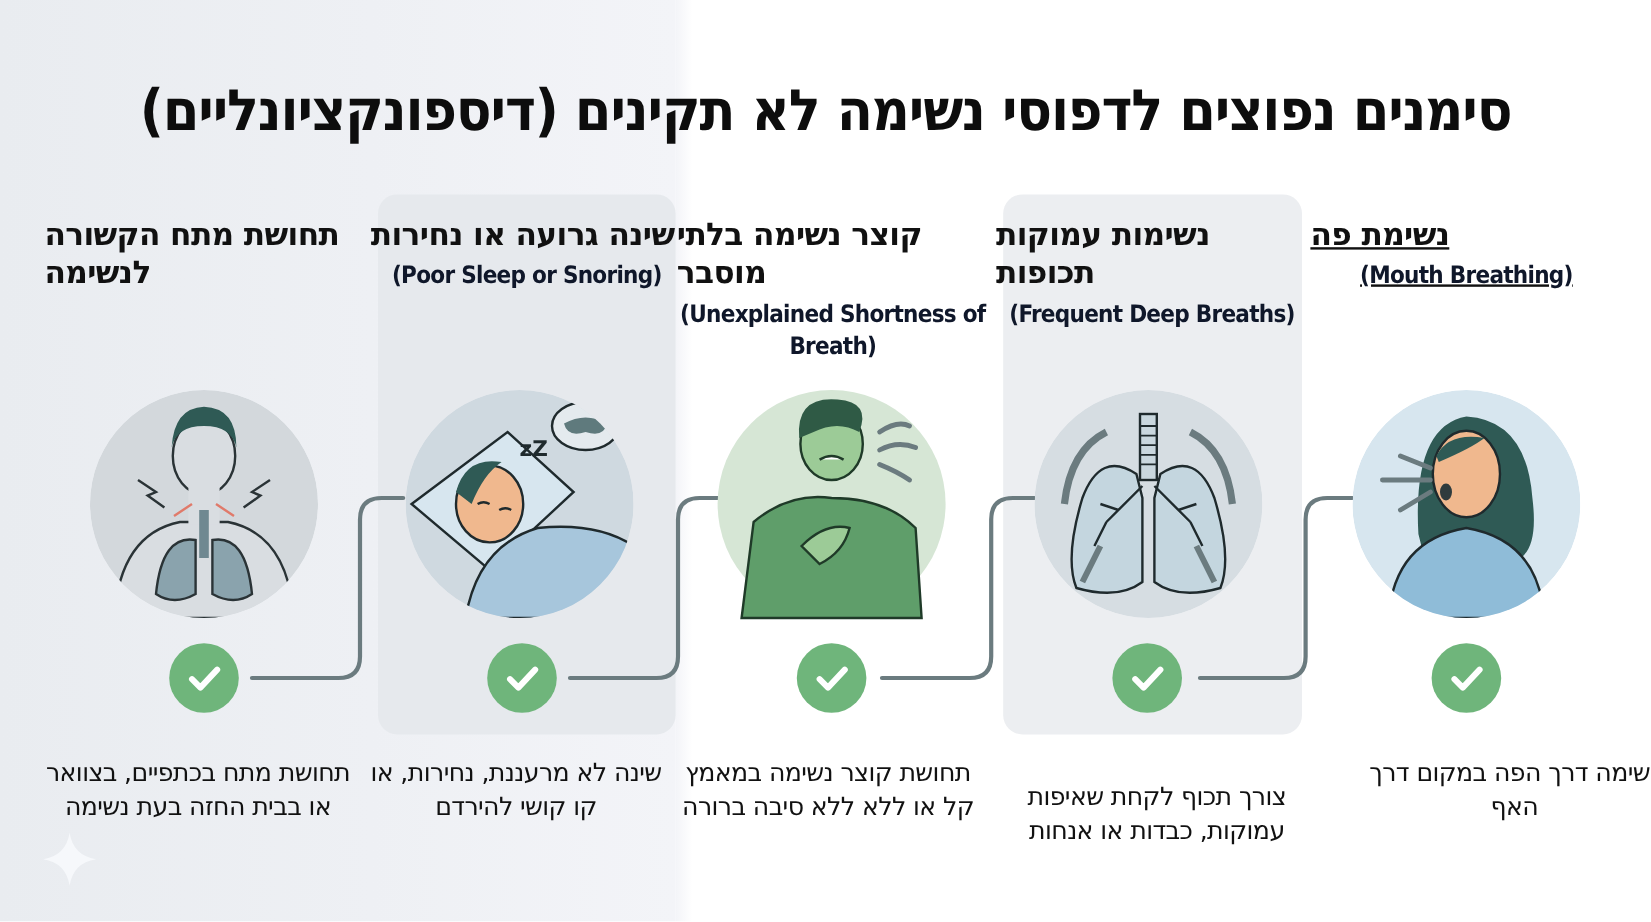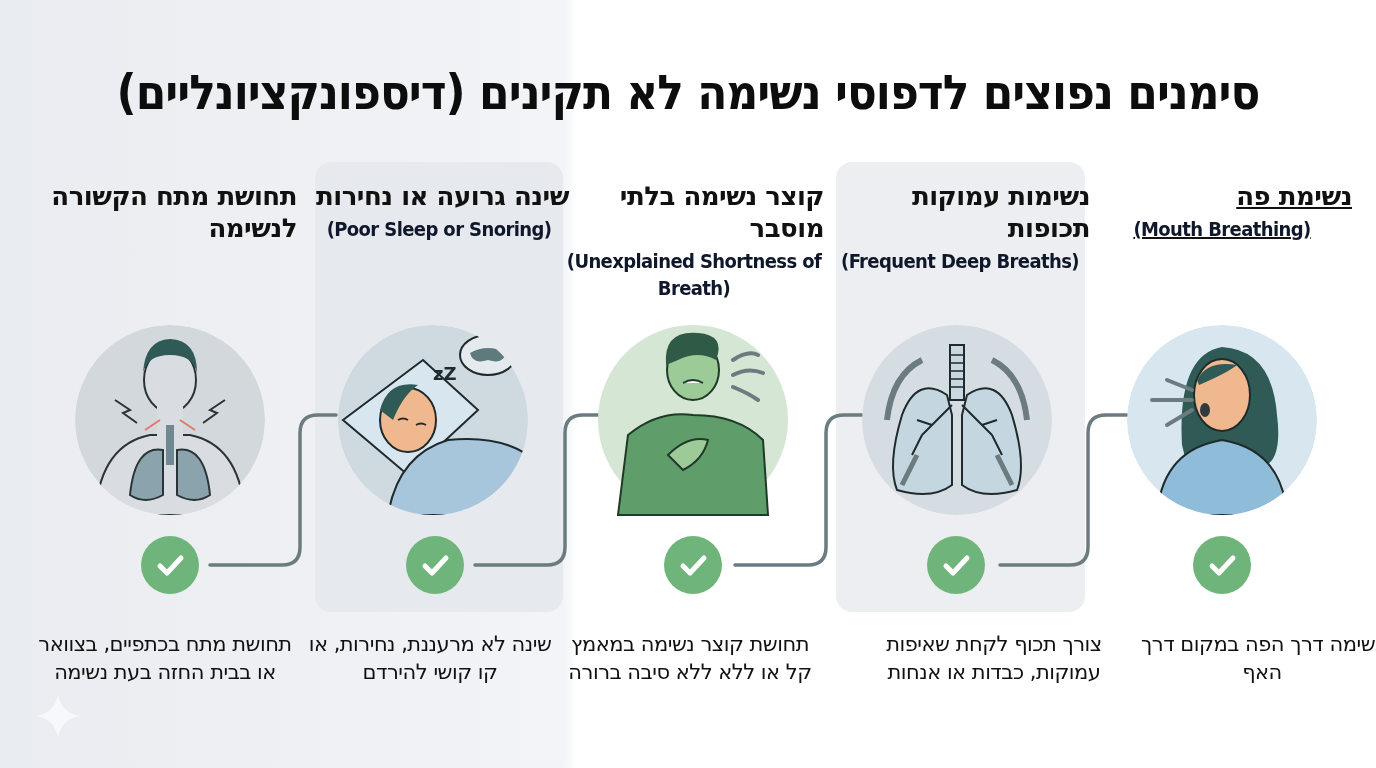--- a/index.html
+++ b/index.html
@@ -26,21 +26,21 @@
     transform: scaleY(1.08);
   }
   .panel {
     position: absolute; top: 162px; height: 450px; border-radius: 16px;
     background: #e6e9ed;
   }
   .col {
     position: absolute; top: 180px; width: 260px;
   }
   .heading {
-    direction: rtl; text-align: right;
+    direction: rtl; text-align: left;
     font-weight: 800; font-size: 26px; line-height: 32px; color: #111;
     letter-spacing: -0.5px;
   }
   .sub {
     text-align: center; font-family: "DejaVu Sans Condensed", "DejaVu Sans", sans-serif;
     font-weight: 700; font-size: 20px; line-height: 27px; color: #0f172a; margin-top: 4px;
     letter-spacing: -0.6px;
   }
   .circle {
     position: absolute; top: 325px; width: 190px; height: 190px; border-radius: 50%;
@@ -165,21 +165,21 @@
     <path d="M25 95 Q30 50 60 35" stroke="#6b7b7f" stroke-width="6" fill="none"></path>
     <path d="M165 95 Q160 50 130 35" stroke="#6b7b7f" stroke-width="6" fill="none"></path>
     <path d="M55 130 L40 160 M135 130 L150 160" stroke="#6b7b7f" stroke-width="5"></path>
   </svg>
 </div>
 <div class="check" style="left:927px;">
   <svg viewBox="0 0 34 34">
       <path d="M7 18 L14 25 L28 10" fill="none" stroke="#fff" stroke-width="5" stroke-linecap="round" stroke-linejoin="round"></path>
     </svg>
 </div>
-<div class="desc" style="left:864px;">צורך תכוף לקחת שאיפות עמוקות, כבדות או אנחות</div>
+<div class="desc" style="left:834px;margin-top:20px;">צורך תכוף לקחת שאיפות עמוקות, כבדות או אנחות</div>
 
 <div class="col" style="left:1092px;text-decoration:underline;">
   <div class="heading">נשימת פה</div>
   <div class="sub">(Mouth Breathing)</div>
 </div>
 <div class="circle" style="left:1127px;">
   <svg viewBox="0 0 190 190">
     <circle cx="95" cy="95" r="95" fill="#d7e6ef"></circle>
     <path d="M55 120 Q50 30 95 22 Q145 25 150 90 Q155 130 140 140 L60 140Z" fill="#2f5a55"></path>
     <ellipse cx="95" cy="70" rx="28" ry="36" fill="#f0b88e" stroke="#1f2a2d" stroke-width="2"></ellipse>

